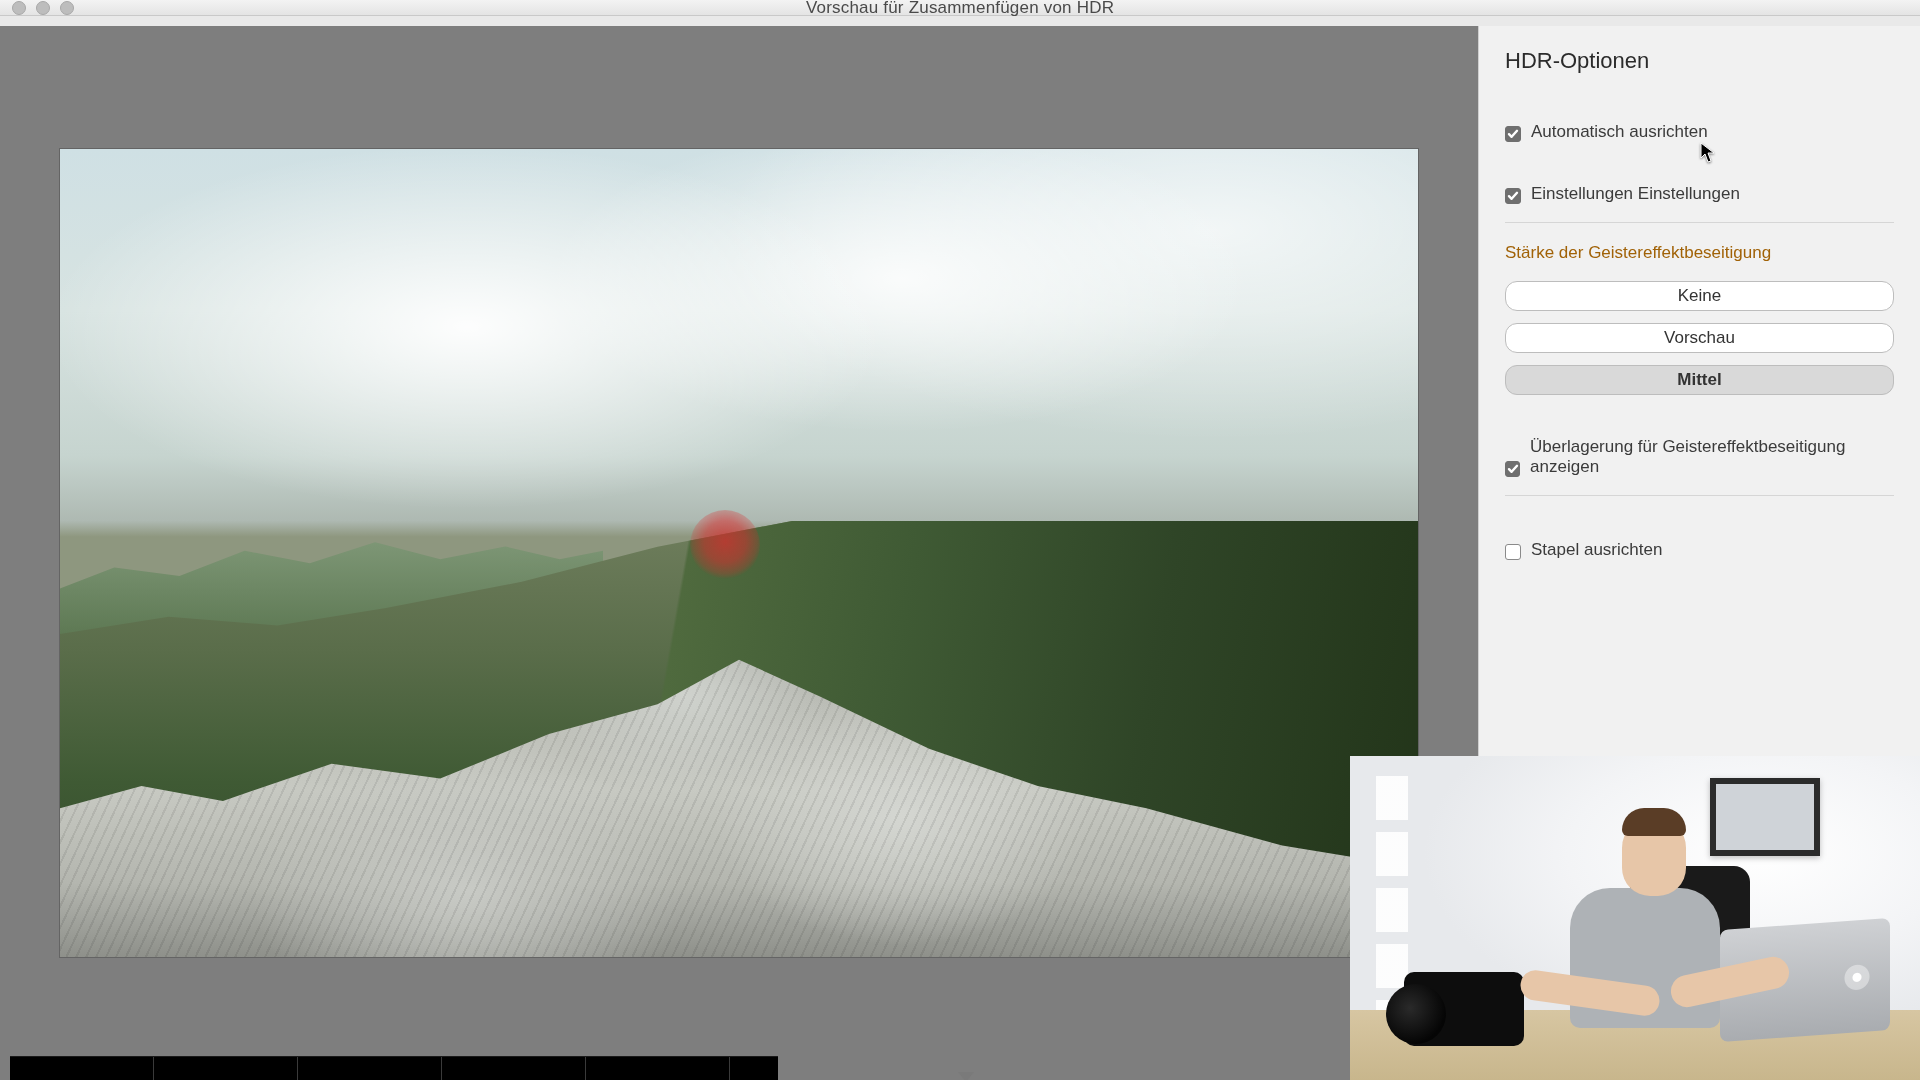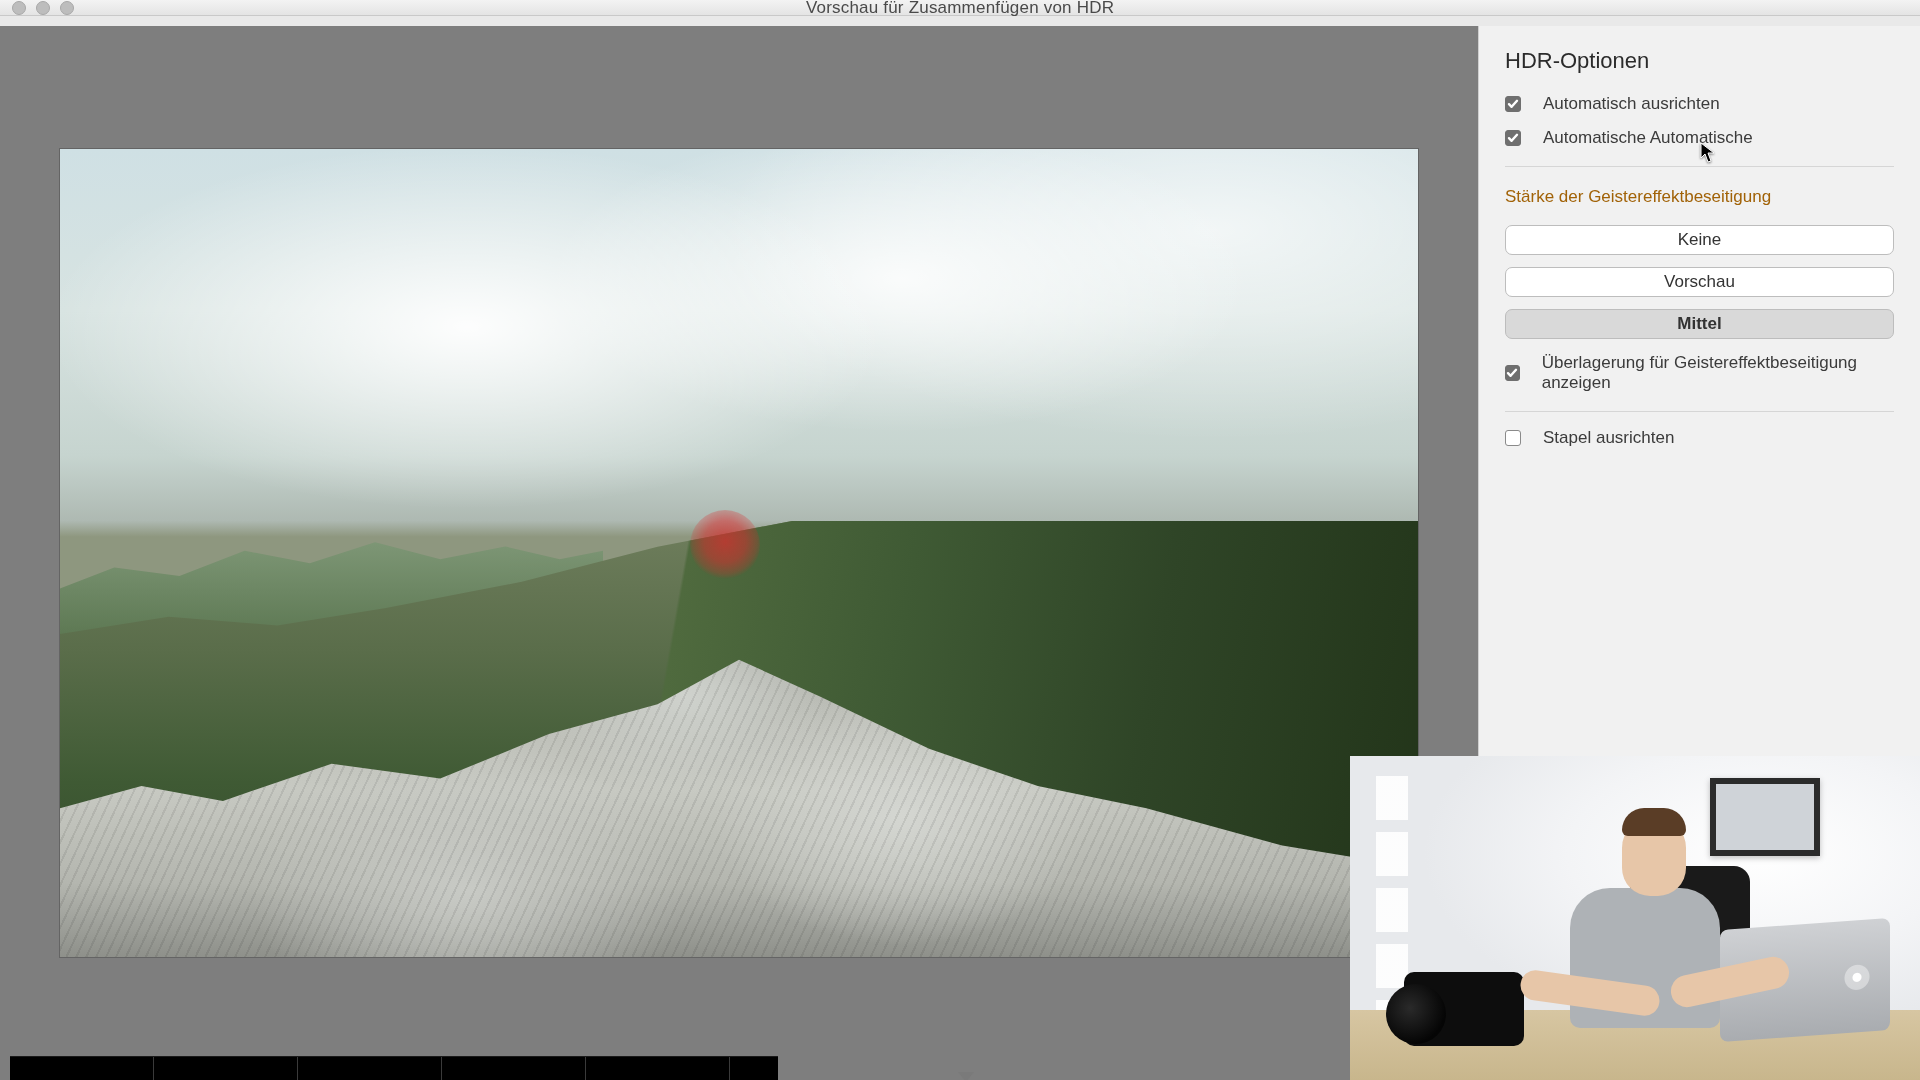--- a/index.html
+++ b/index.html
@@ -85,37 +85,37 @@
     position: absolute; bottom: -2px; left: 958px; width: 0; height: 0;
     border-left: 8px solid transparent; border-right: 8px solid transparent; border-top: 10px solid #7a7a7a;
   }
 
   .sidebar {
     width: 442px; flex: 0 0 442px; background: #f1f1f1; border-left: 1px solid #cfcfcf;
     padding: 22px 26px 0 26px; display: flex; flex-direction: column; gap: 14px;
     font-size: 17px; color: #3b3b3b;
   }
   .panel-title { font-size: 22px; font-weight: 500; color: #2b2b2b; margin-bottom: 6px; }
-  .row { display: flex; align-items: center; gap: 22px; }
+  .row { display: flex; align-items: flex-end; gap: 10px; margin-top: 28px; }
   .chk {
     width: 16px; height: 16px; border: 1px solid #8a8a8a; border-radius: 3px;
     background: #fff; display: inline-flex; align-items: center; justify-content: center;
     cursor: pointer;
   }
   .chk.checked { background: #6f6f6f; border-color: #6f6f6f; }
   .chk.checked svg { display: block; }
   .chk svg { display: none; width: 12px; height: 12px; }
   .chk svg path { stroke: #fff; stroke-width: 2.4; fill: none; stroke-linecap: round; stroke-linejoin: round; }
 
   .hr { height: 1px; background: #d6d6d6; margin: 4px 0 2px 0; }
   .subhead { font-weight: 500; color: #a16207; margin-top: 4px; }
 
   .seg { display: flex; flex-direction: column; gap: 12px; margin-top: 4px; }
   .seg button {
-    height: 30px; border: 1px solid #bdbdbd; background: #fff; border-radius: 7px;
+    height: 30px; border: 1px solid #bdbdbd; background: #fff; border-radius: 12px;
     font-size: 17px; color: #333; cursor: pointer;
   }
   .seg button.selected { background: #d9d9d9; font-weight: bold; }
 
   .cursor {
     position: absolute; width: 16px; height: 22px; pointer-events: none;
   }
   .cursor svg { filter: drop-shadow(0 1px 1px rgba(0,0,0,.5)); }
 
   .webcam {
@@ -203,21 +203,21 @@
         </span>
         <span>Automatisch ausrichten</span>
       </div>
 
       <div class="row">
         <span class="chk checked">
           <svg viewBox="0 0 12 12">
               <path d="M2 6.2 4.6 8.8 10 2.8"></path>
             </svg>
         </span>
-        <span>Automatische Automatische</span>
+        <span>Einstellungen Einstellungen</span>
       </div>
 
       <div class="hr"></div>
 
       <div class="subhead">Stärke der Geistereffektbeseitigung</div>
 
       <div class="seg" id="deghost-seg">
           <button>Keine</button>
           <button>Vorschau</button>
           <button class="selected">Mittel</button>

